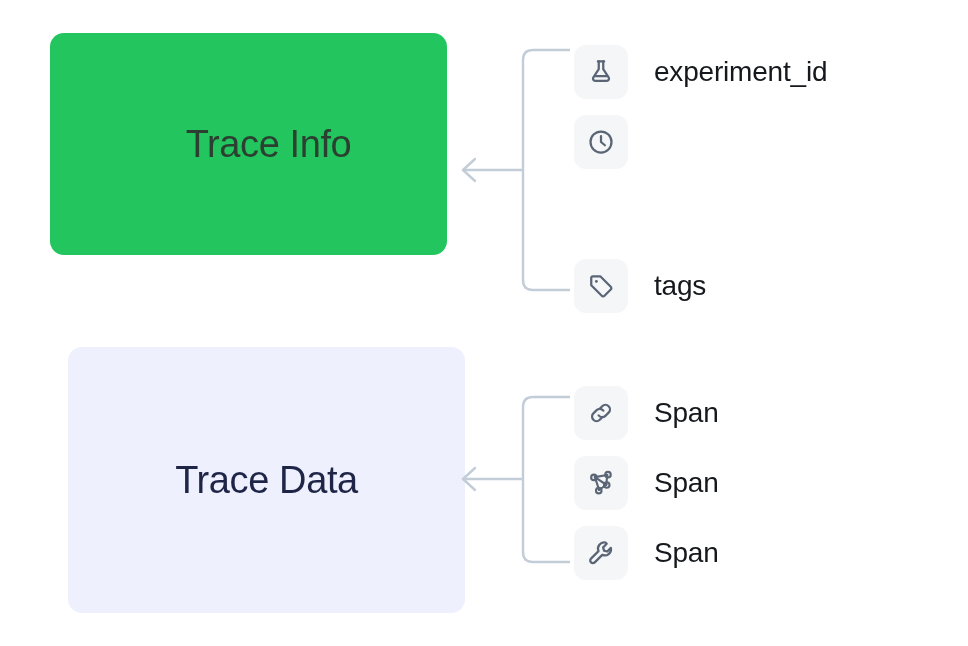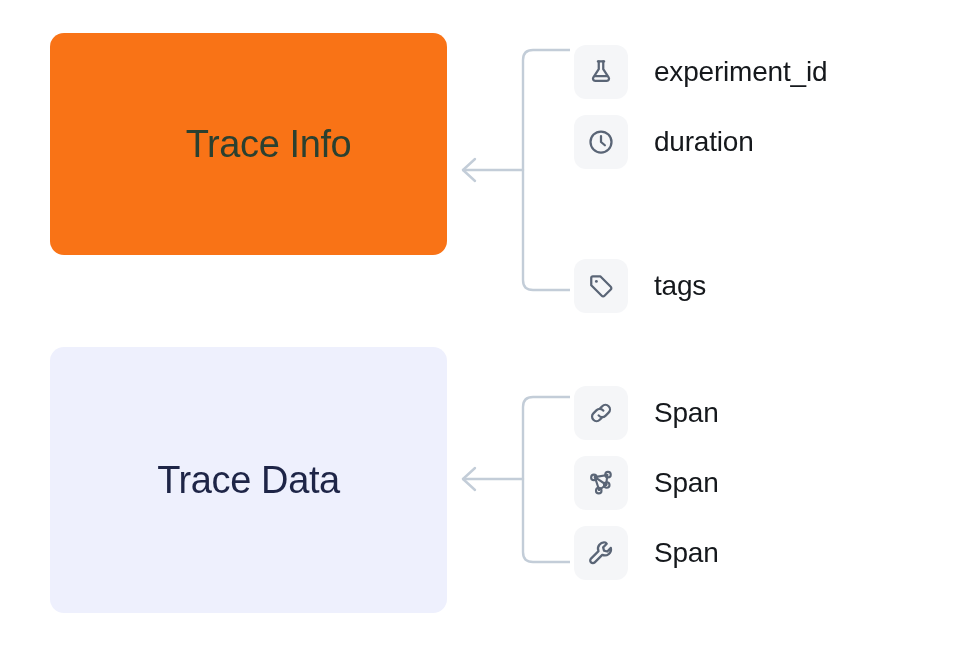--- a/index.html
+++ b/index.html
@@ -20,26 +20,26 @@
     box-sizing:border-box;
   }
   .group-title{
     font-size:38px;
     font-weight:400;
     letter-spacing:-0.4px;
     white-space:nowrap;
   }
   #box-trace-info{
     left:50px;top:33px;width:397px;height:222px;
-    background:#f97316;
+    background:#22c55e;
     padding-left:40px;
   }
   #box-trace-info .group-title{color:#2b4030;}
   #box-trace-data{
-    left:50px;top:347px;width:397px;height:266px;
+    left:68px;top:347px;width:397px;height:266px;
     background:#eef0fd;
   }
   #box-trace-data .group-title{color:#1e2547;}
 
   
   .connector{position:absolute;pointer-events:none;}
   #connector-trace-info{left:455px;top:45px;width:115px;height:250px;}
   #connector-trace-data{left:455px;top:392px;width:115px;height:175px;}
 
   
@@ -101,21 +101,20 @@
     <span class="row-label">experiment_id</span>
   </div>
 
   <div class="row" id="row-duration">
     <span class="icon-tile">
       <svg width="30" height="30" viewBox="0 0 24 24" fill="none" stroke="#5a6576" stroke-width="1.8" stroke-linecap="round" stroke-linejoin="round">
         <circle cx="12" cy="12" r="8.4"></circle>
         <path d="M12 7.2V12l3.1 2.6"></path>
       </svg>
     </span>
-    <span class="row-label">duration</span>
   </div>
 
 
   <div class="row" id="row-tags">
     <span class="icon-tile">
       <svg width="30" height="30" viewBox="0 0 24 24" fill="none" stroke="#5a6576" stroke-width="1.8" stroke-linecap="round" stroke-linejoin="round">
         <path d="M4.2 11.4V5.4c0-.7.5-1.2 1.2-1.2h6l8.4 8.4c.6.6.6 1.6 0 2.2l-5 5c-.6.6-1.6.6-2.2 0L4.2 11.4z"></path>
         <circle cx="8.3" cy="8.3" r="1.15" fill="#5a6576" stroke="none"></circle>
       </svg>
     </span>

